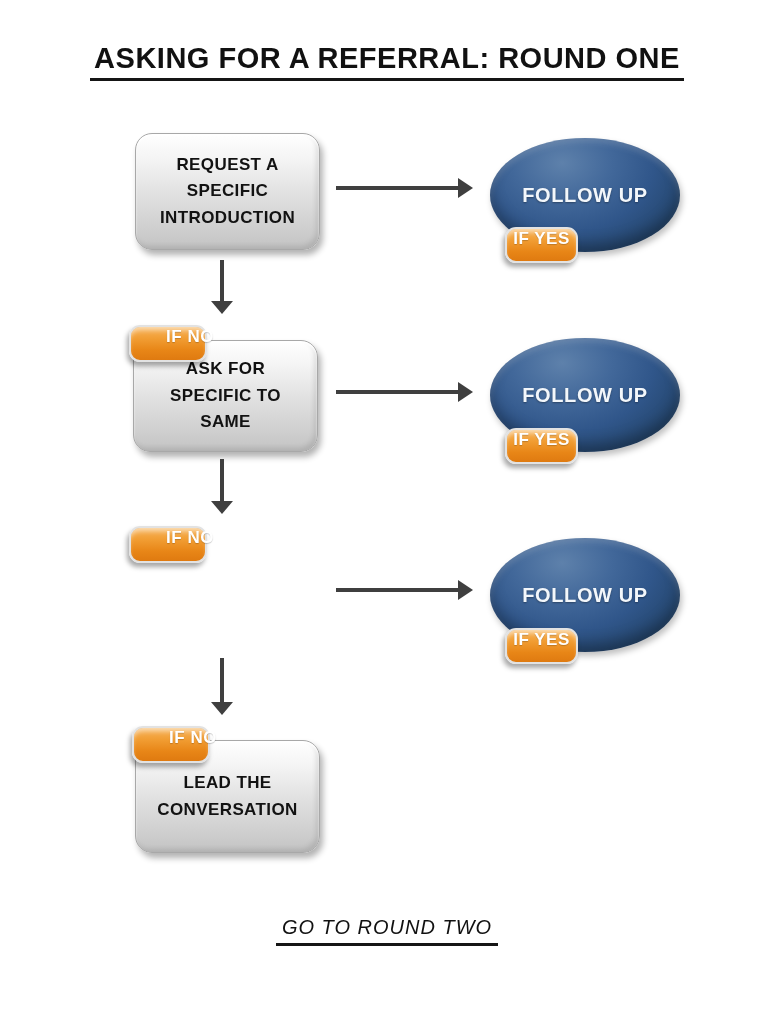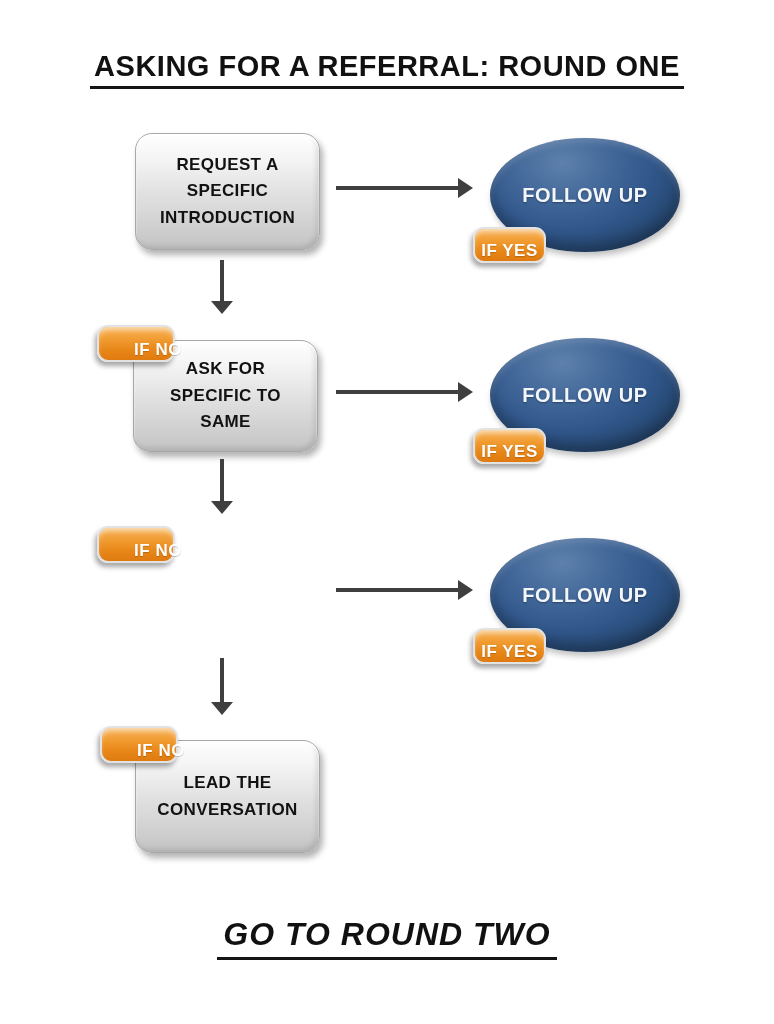--- a/index.html
+++ b/index.html
@@ -14,21 +14,21 @@
   body{font-family:"Liberation Sans", sans-serif;}
   .canvas{
     position:relative;
     width:774px;height:1024px;
     background:#ffffff;
     overflow:hidden;
   }
 
   
   .title{
-    position:absolute;left:0;top:50px;width:100%;
+    position:absolute;left:0;top:42px;width:100%;
     text-align:center;
   }
   .title span{
     display:inline-block;
     font-size:29px;font-weight:bold;letter-spacing:.5px;
     color:var(--text-black);
     border-bottom:3px solid #151515;
     padding:0 4px 3px 4px;
     white-space:nowrap;
   }
@@ -68,22 +68,23 @@
     white-space:nowrap;
   }
 
   
   .badge{
     position:absolute;
     border-radius:11px;
     border:2px solid #e2e2e2;
     background:linear-gradient(180deg,#f7b45c 0%,#f19d33 35%,#e88617 70%,#df7a10 100%);
     box-shadow:-2px 4px 5px rgba(0,0,0,0.35), inset 0 5px 5px -2px rgba(255,255,255,0.55);
-    display:flex;align-items:flex-end;justify-content:center;
+    display:flex;align-items:flex-start;justify-content:center;
     z-index:5;
+    margin-left:32px;
   }
   .badge-label{
     font-size:17px;font-weight:600;letter-spacing:.5px;
     color:#ffffff;
     text-shadow:0 1px 1px rgba(0,0,0,0.2);
     white-space:nowrap;
   }
   .badge-yes{width:73px;height:36px;}
   .badge-no{width:78px;height:37px;padding-left:44px;}
 
@@ -111,21 +112,21 @@
     border-right:11px solid transparent;
   }
 
   
   .footer{
     position:absolute;left:0;top:916px;width:100%;
     text-align:center;
   }
   .footer span{
     display:inline-block;
-    font-size:32px;font-style:italic;font-weight:700;letter-spacing:1px;
+    font-size:20px;font-style:italic;font-weight:400;letter-spacing:1px;
     color:var(--text-black);
     border-bottom:3px solid #151515;
     padding:0 6px 4px 6px;
     white-space:nowrap;
   }
 </style>
 </head>
 <body>
 
 <div class="canvas">

